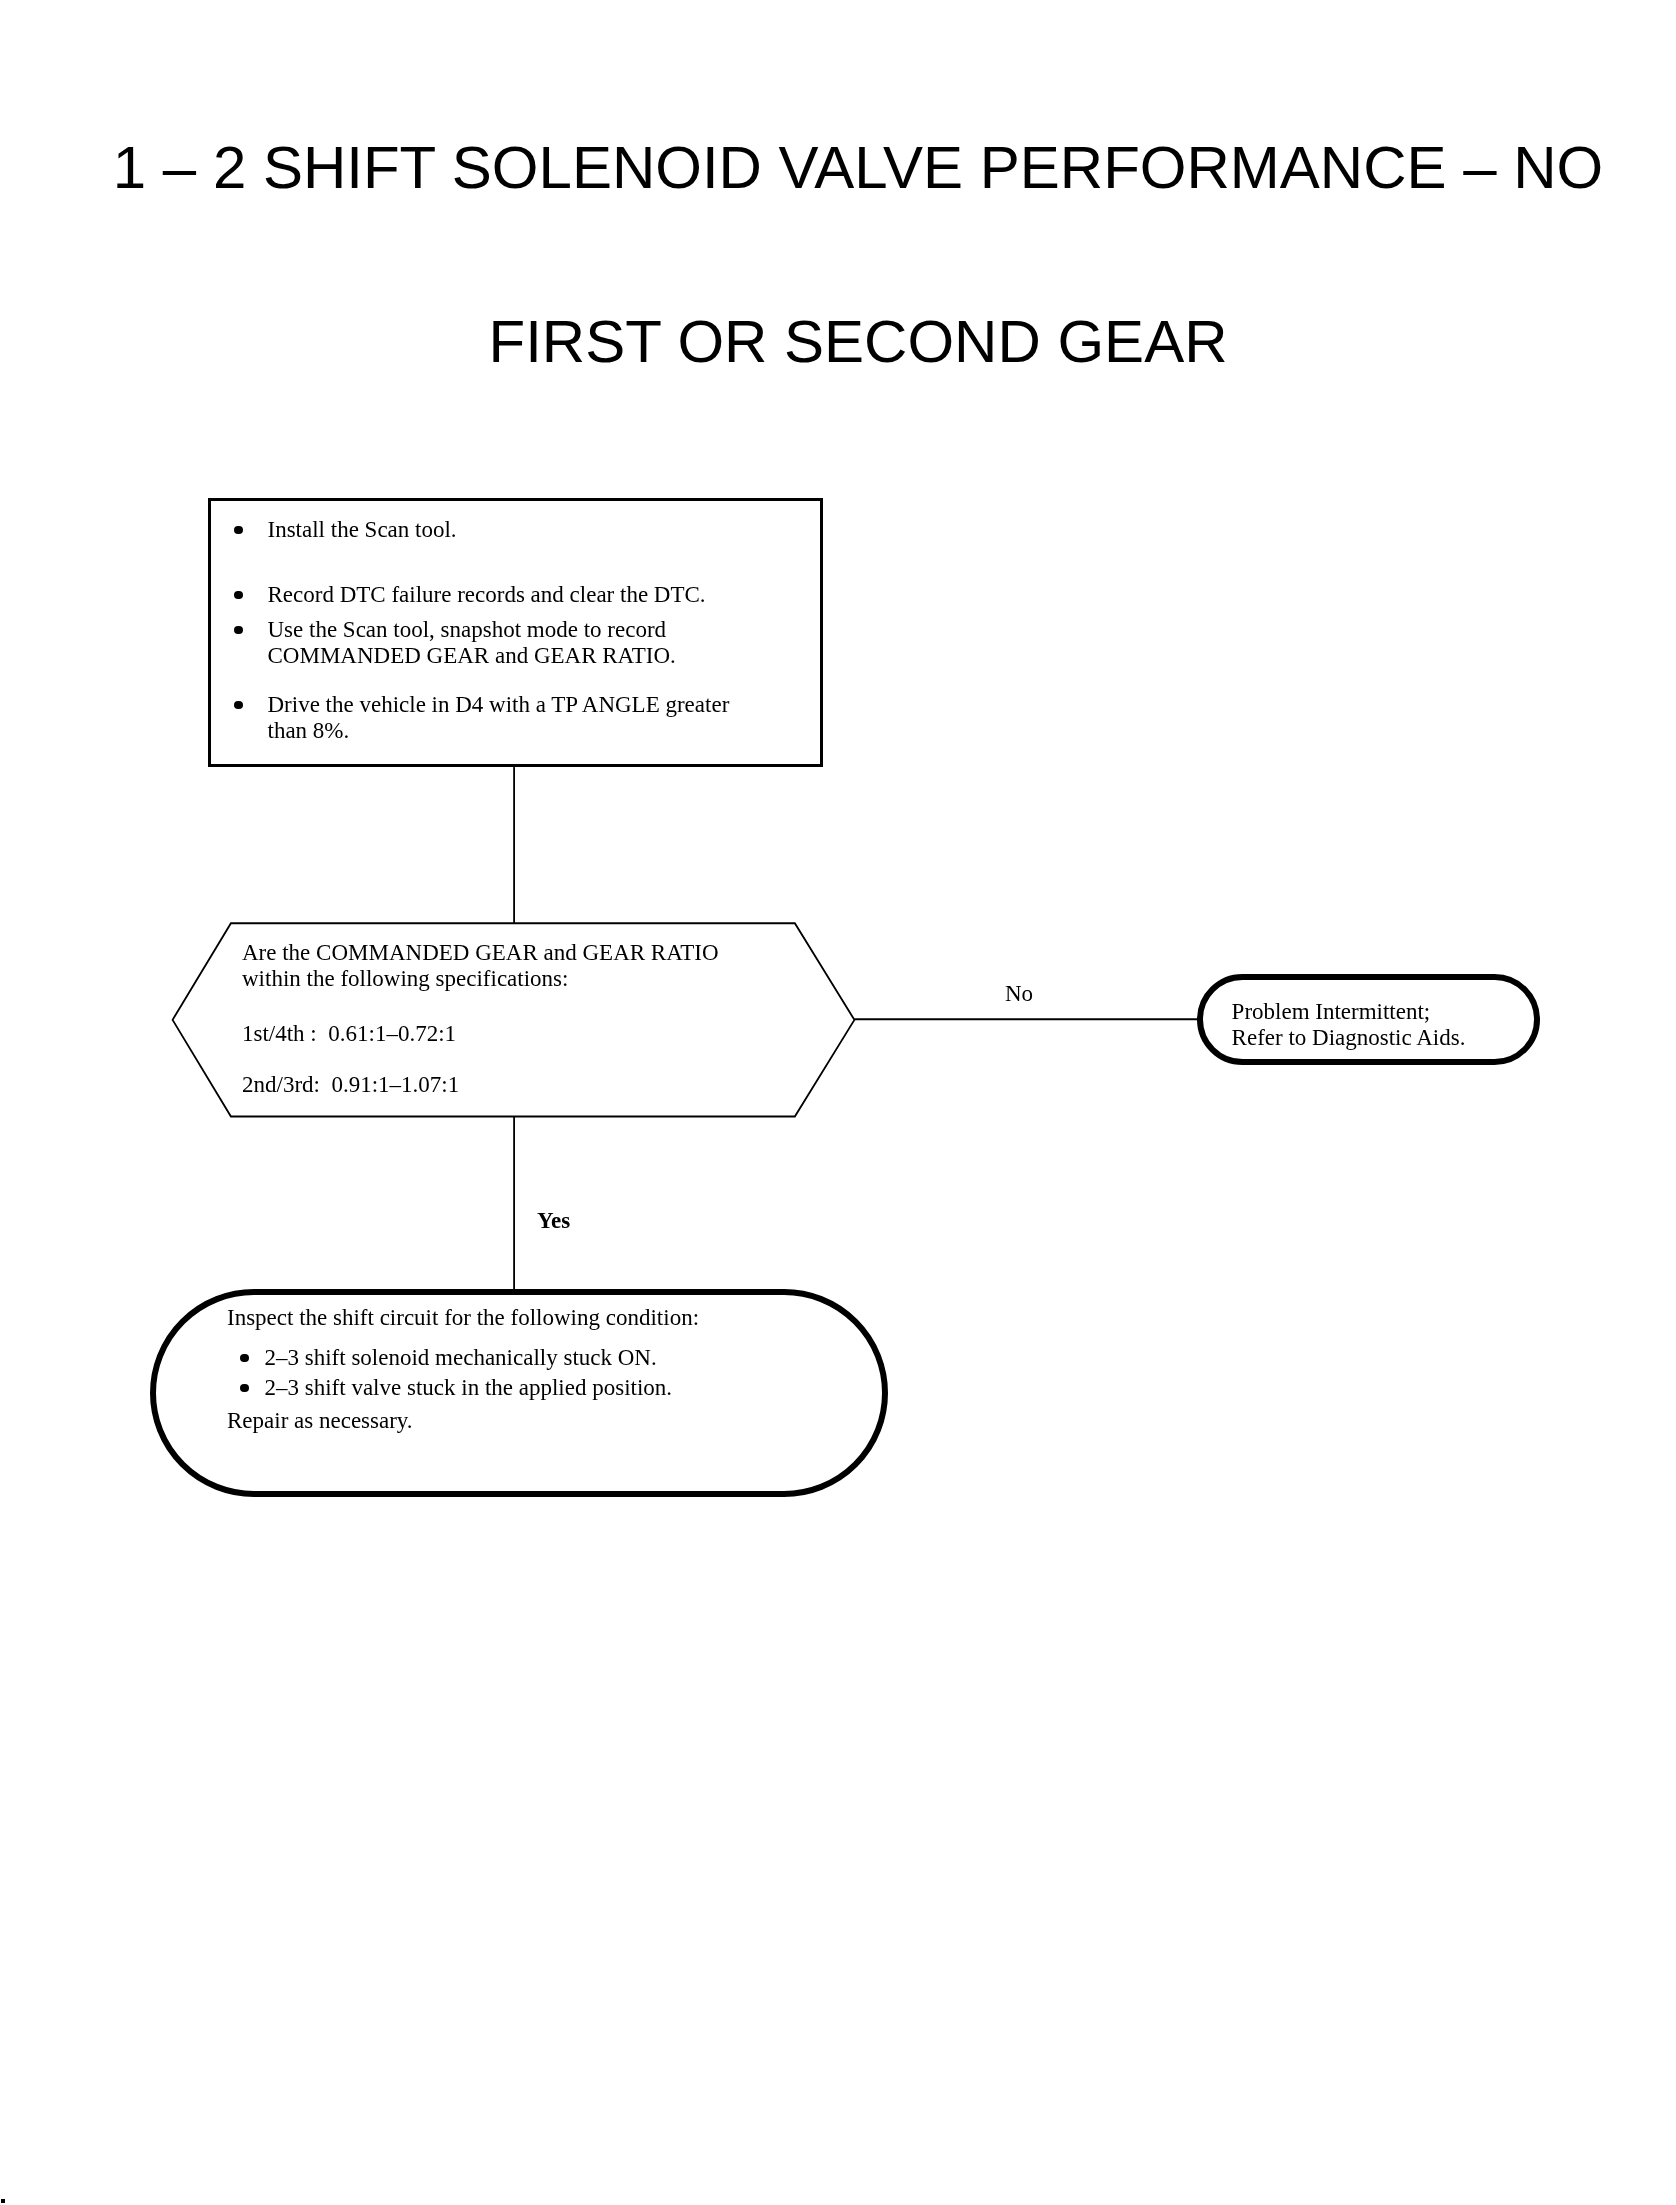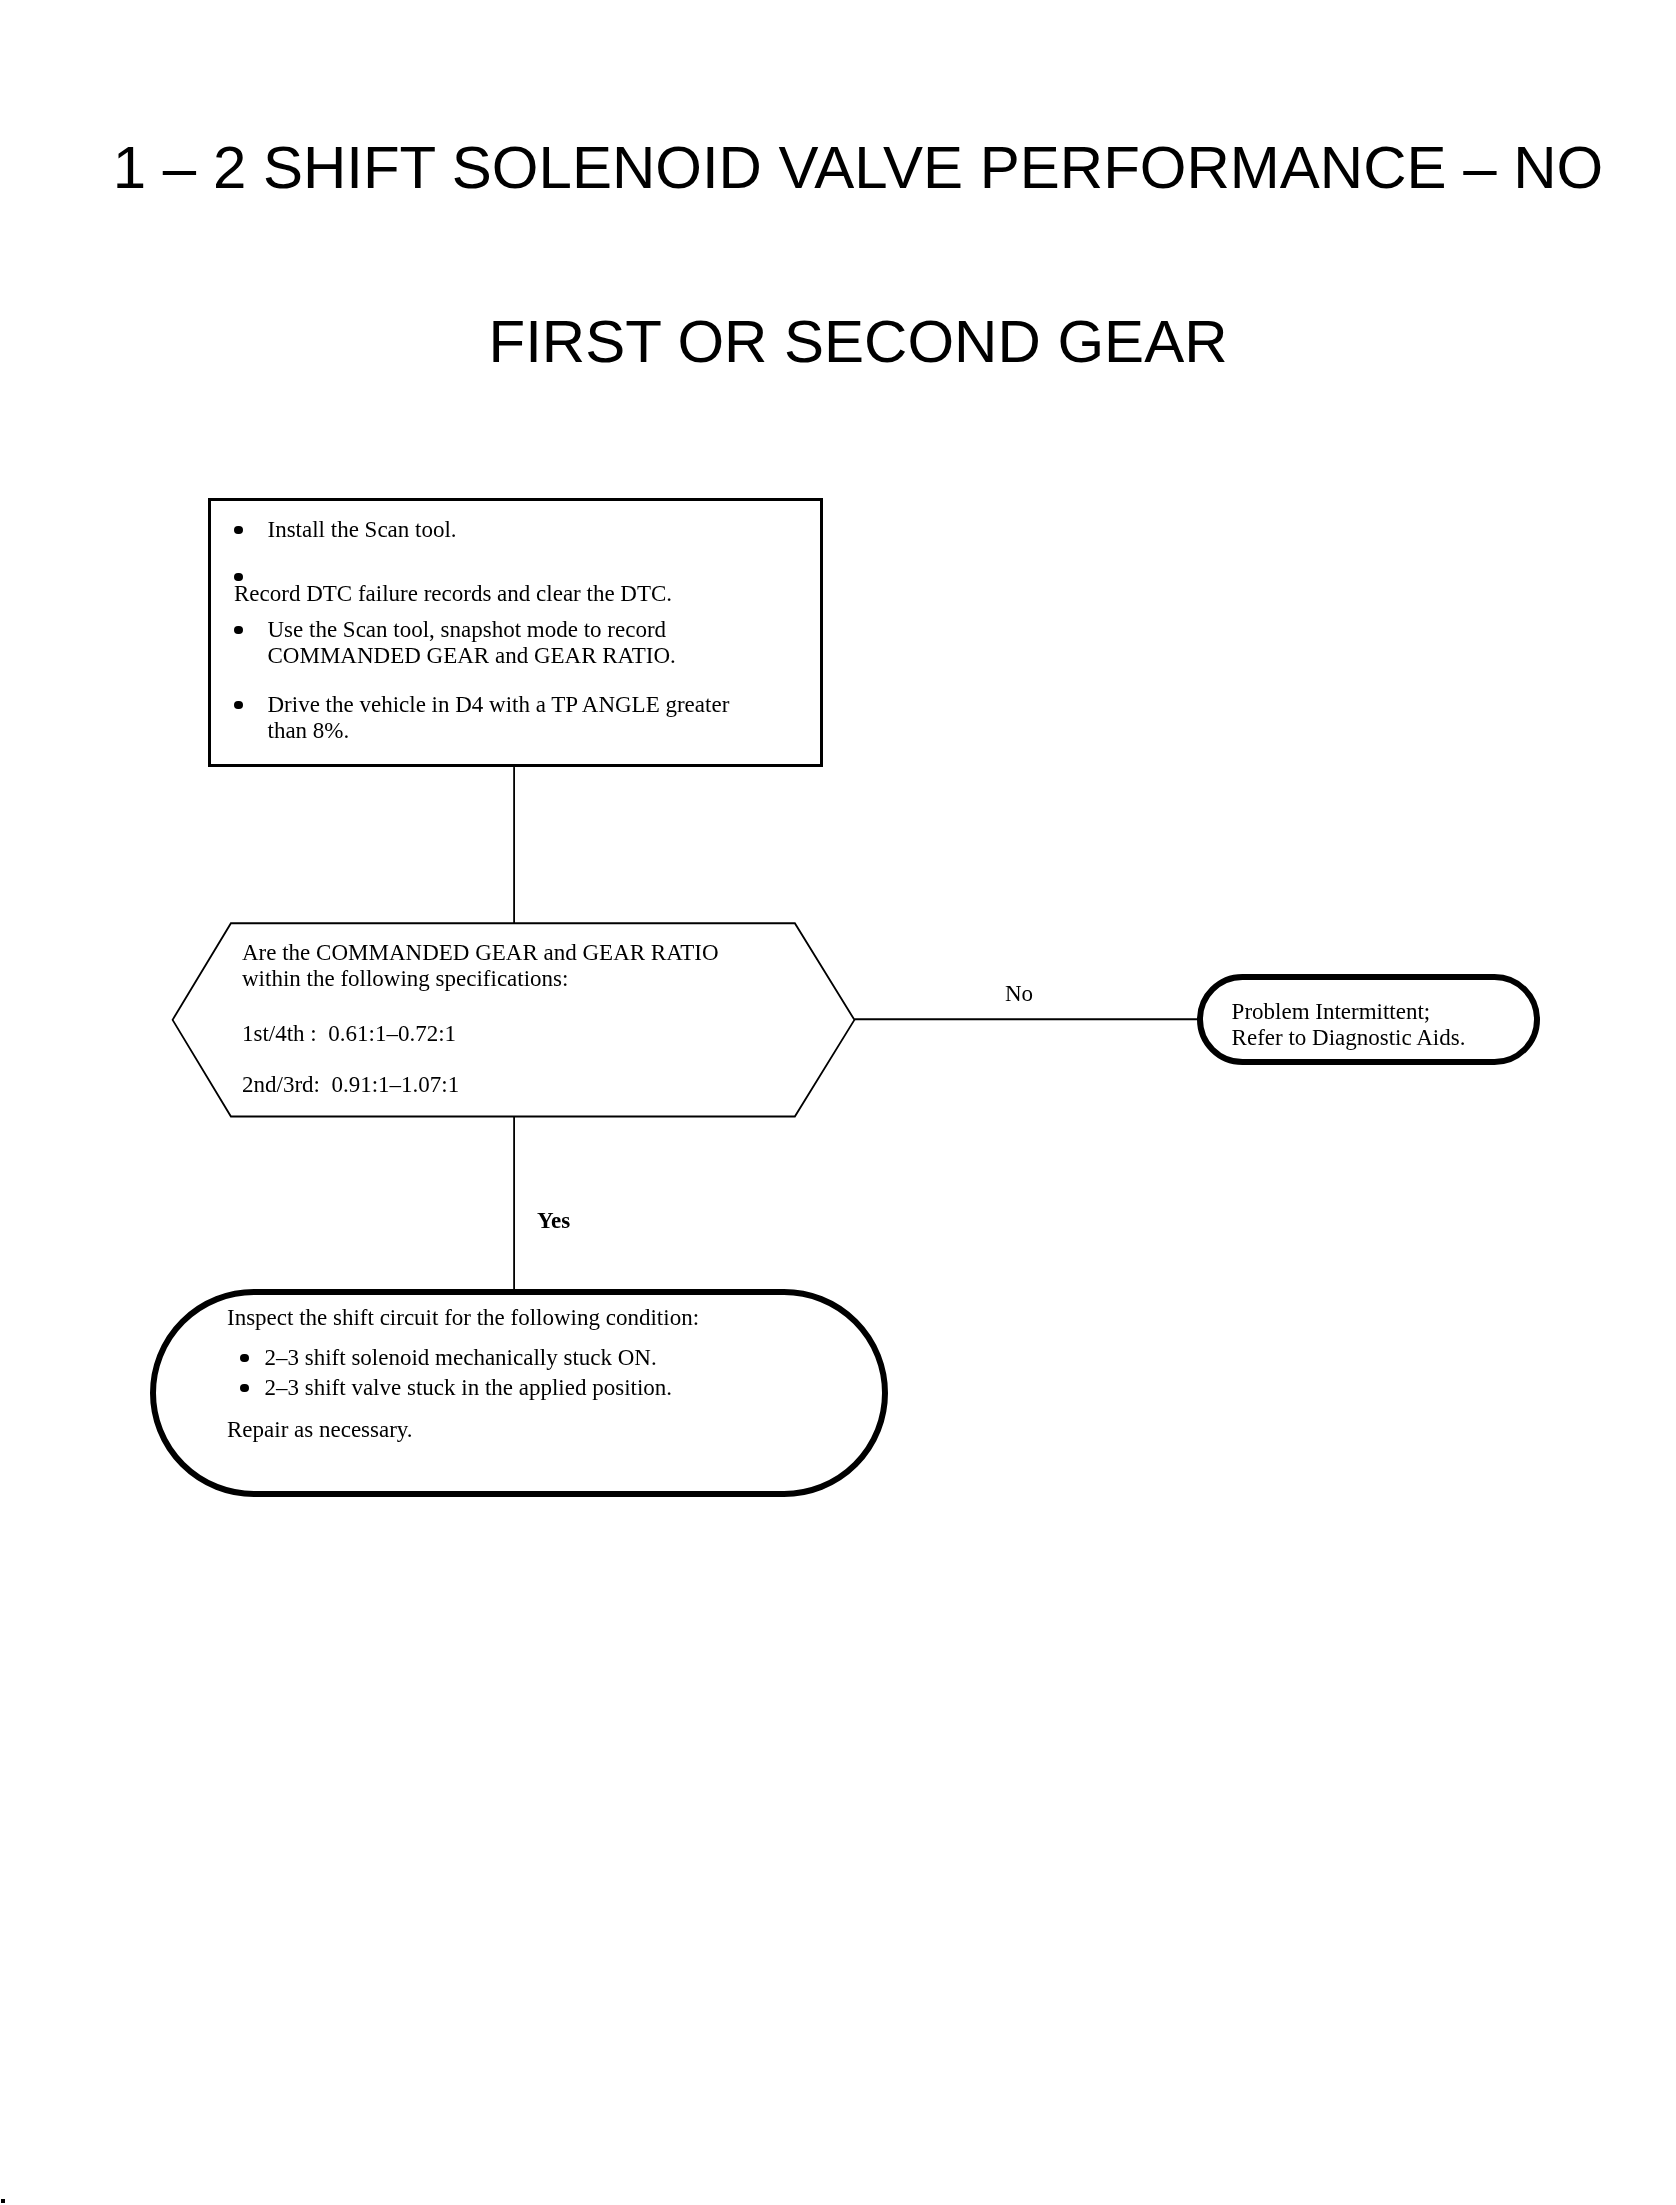--- a/index.html
+++ b/index.html
@@ -52,21 +52,21 @@
   <div class="abs title">
     <div>1 – 2 SHIFT SOLENOID VALVE PERFORMANCE – NO</div>
     <div>FIRST OR SECOND GEAR</div>
   </div>
 
   <div class="abs setup-box">
     <div class="bullet-row" style="left:23px; top:16px;">
       <span class="dot"></span>
       <span class="txt">Install the Scan tool.</span>
     </div>
-    <div class="bullet-row" style="left:23px; top:63px;flex-direction:column;">
+    <div class="bullet-row" style="left:23px; top:81px;">
       <span class="dot"></span>
       <span class="txt">Record DTC failure records and clear the DTC.</span>
     </div>
     <div class="bullet-row" style="left:23px; top:116px;">
       <span class="dot"></span>
       <span class="txt">Use the Scan tool, snapshot mode to record
 COMMANDED GEAR and GEAR RATIO.</span>
     </div>
     <div class="bullet-row" style="left:23px; top:191px;">
       <span class="dot"></span>
@@ -93,19 +93,19 @@
   <div class="abs node-inspect">
     <div class="abs txt" style="left:71px; top:10.3px;">Inspect the shift circuit for the following condition:</div>
     <div class="bullet-row" style="left:84px; top:50px;">
       <span class="dot"></span>
       <span class="txt">2–3 shift solenoid mechanically stuck ON.</span>
     </div>
     <div class="bullet-row" style="left:84px; top:80px;">
       <span class="dot"></span>
       <span class="txt">2–3 shift valve stuck in the applied position.</span>
     </div>
-    <div class="abs txt" style="left:71px; top:113px;margin-top:9px;">Repair as necessary.</div>
+    <div class="abs txt" style="left:71px; top:113px;">Repair as necessary.</div>
   </div>
 
   <div class="abs corner-speck"></div>
 
 </div>
 
 
 </body></html>

